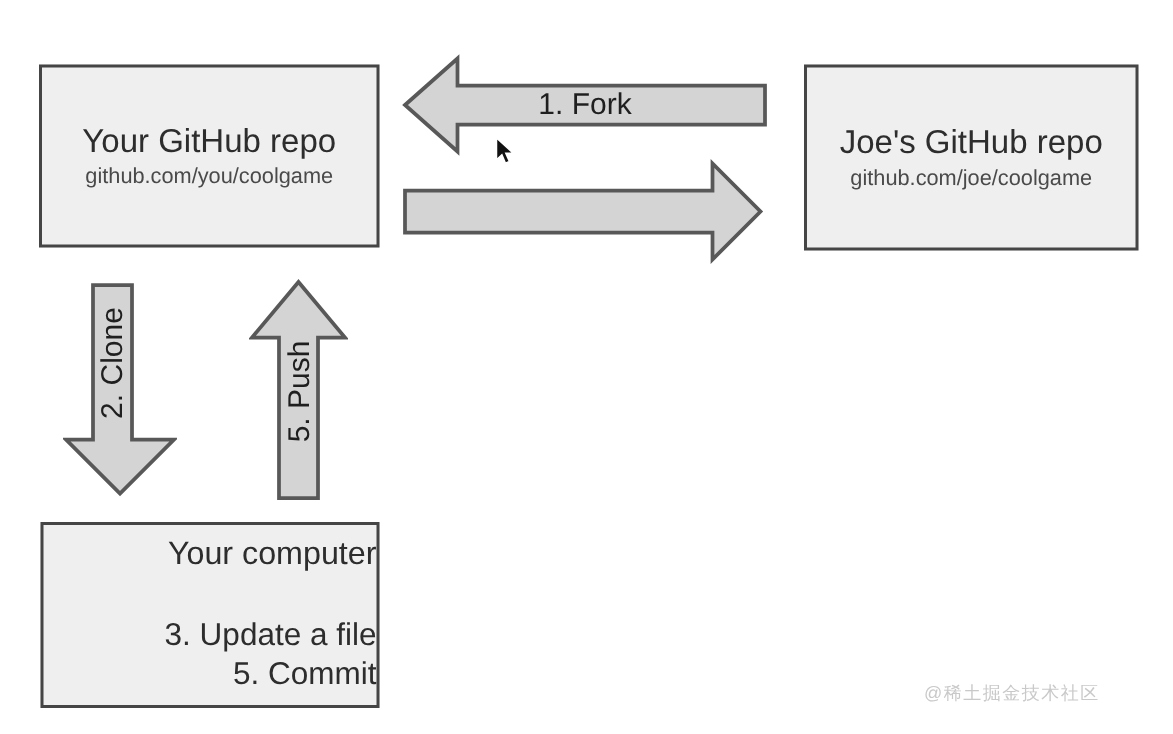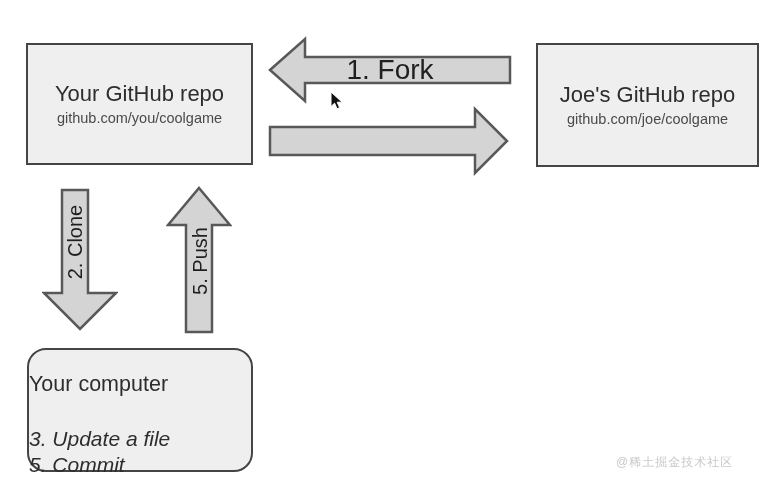--- a/index.html
+++ b/index.html
@@ -43,41 +43,41 @@
   .box-subtitle {
     font-size: 14.5px;
     line-height: 20px;
     color: var(--subtitle-color);
     white-space: nowrap;
   }
   #box-your-repo   { left: 26px;  top: 43px;  width: 227px; height: 122px; }
   #box-joes-repo   { left: 536px; top: 43px;  width: 223px; height: 124px; }
   #box-your-computer {
     left: 27px; top: 348px; width: 226px; height: 124px;
-    text-align: left; padding-top: 20px; border-radius: 19px;
+    text-align: right; padding-top: 5px;
   }
   .computer-title { font-size: 21.5px; line-height: 28px; color: var(--title-color); }
   .computer-spacer { height: 28px; }
-  .computer-line { font-size: 21px; line-height: 26px; color: var(--title-color); font-style: italic; }
+  .computer-line { font-size: 21px; line-height: 26px; color: var(--title-color); }
 
   .arrow { position: absolute; }
   .arrow polygon {
     fill: var(--arrow-fill);
     stroke: var(--arrow-border);
     stroke-width: 2.5;
     stroke-linejoin: miter;
   }
   #arrow-fork  { left: 268px; top: 36px;  width: 244px; height: 70px; }
   #arrow-pull  { left: 268px; top: 106px; width: 242px; height: 70px; }
   #arrow-clone { left: 42px;  top: 188px; width: 76px;  height: 144px; }
   #arrow-push  { left: 166px; top: 186px; width: 66px;  height: 148px; }
 
   .hlabel {
     position: absolute;
-    font-size: 28px;
+    font-size: 20px;
     line-height: 26px;
     color: var(--label-color);
     text-align: center;
     white-space: nowrap;
   }
   #label-fork { left: 270px; top: 57px;  width: 240px; }
   #label-pull { left: 270px; top: 128px; width: 238px; }
 
   .vlabel {
     position: absolute;

